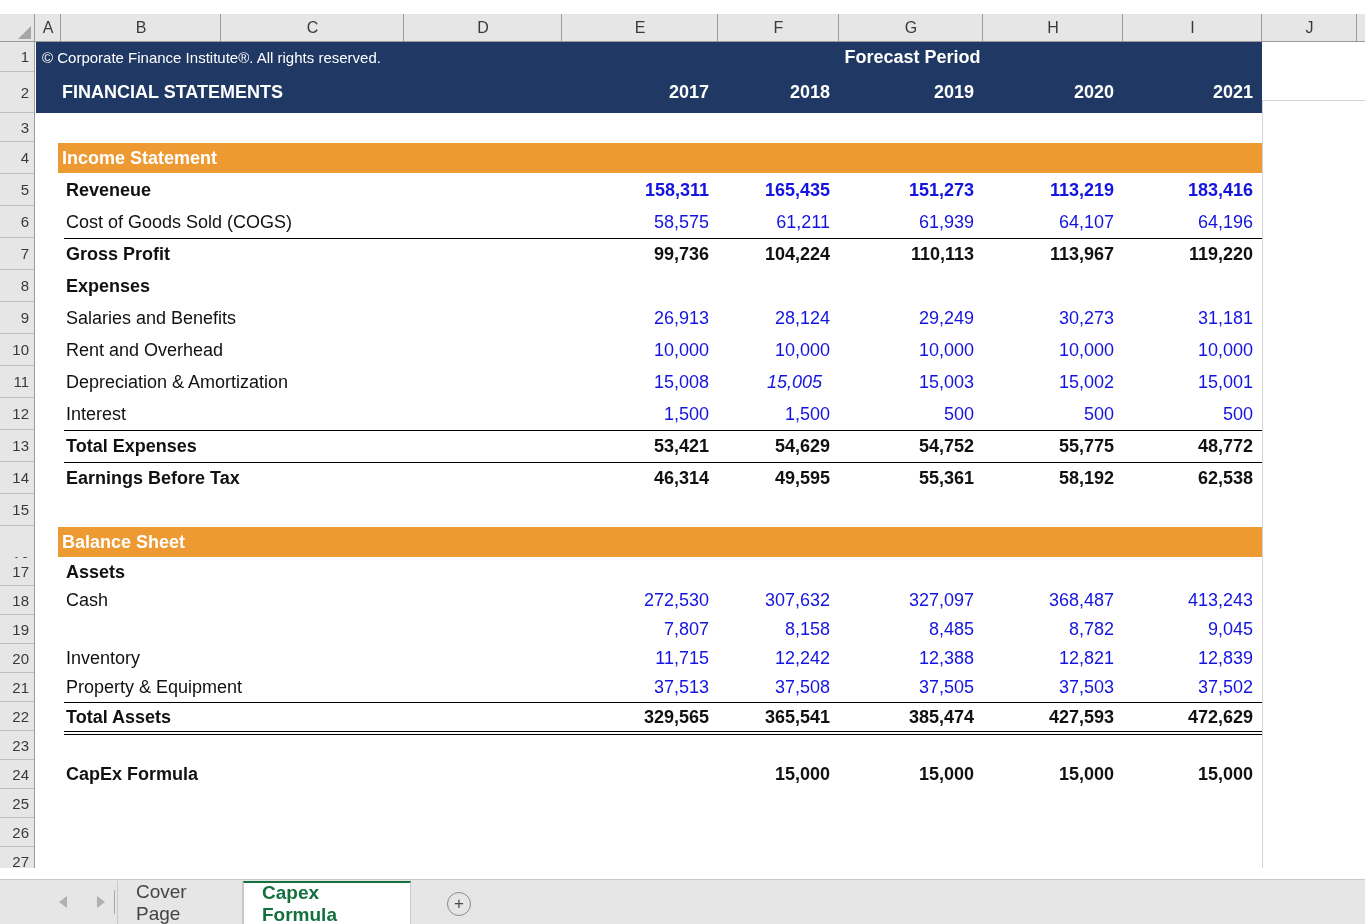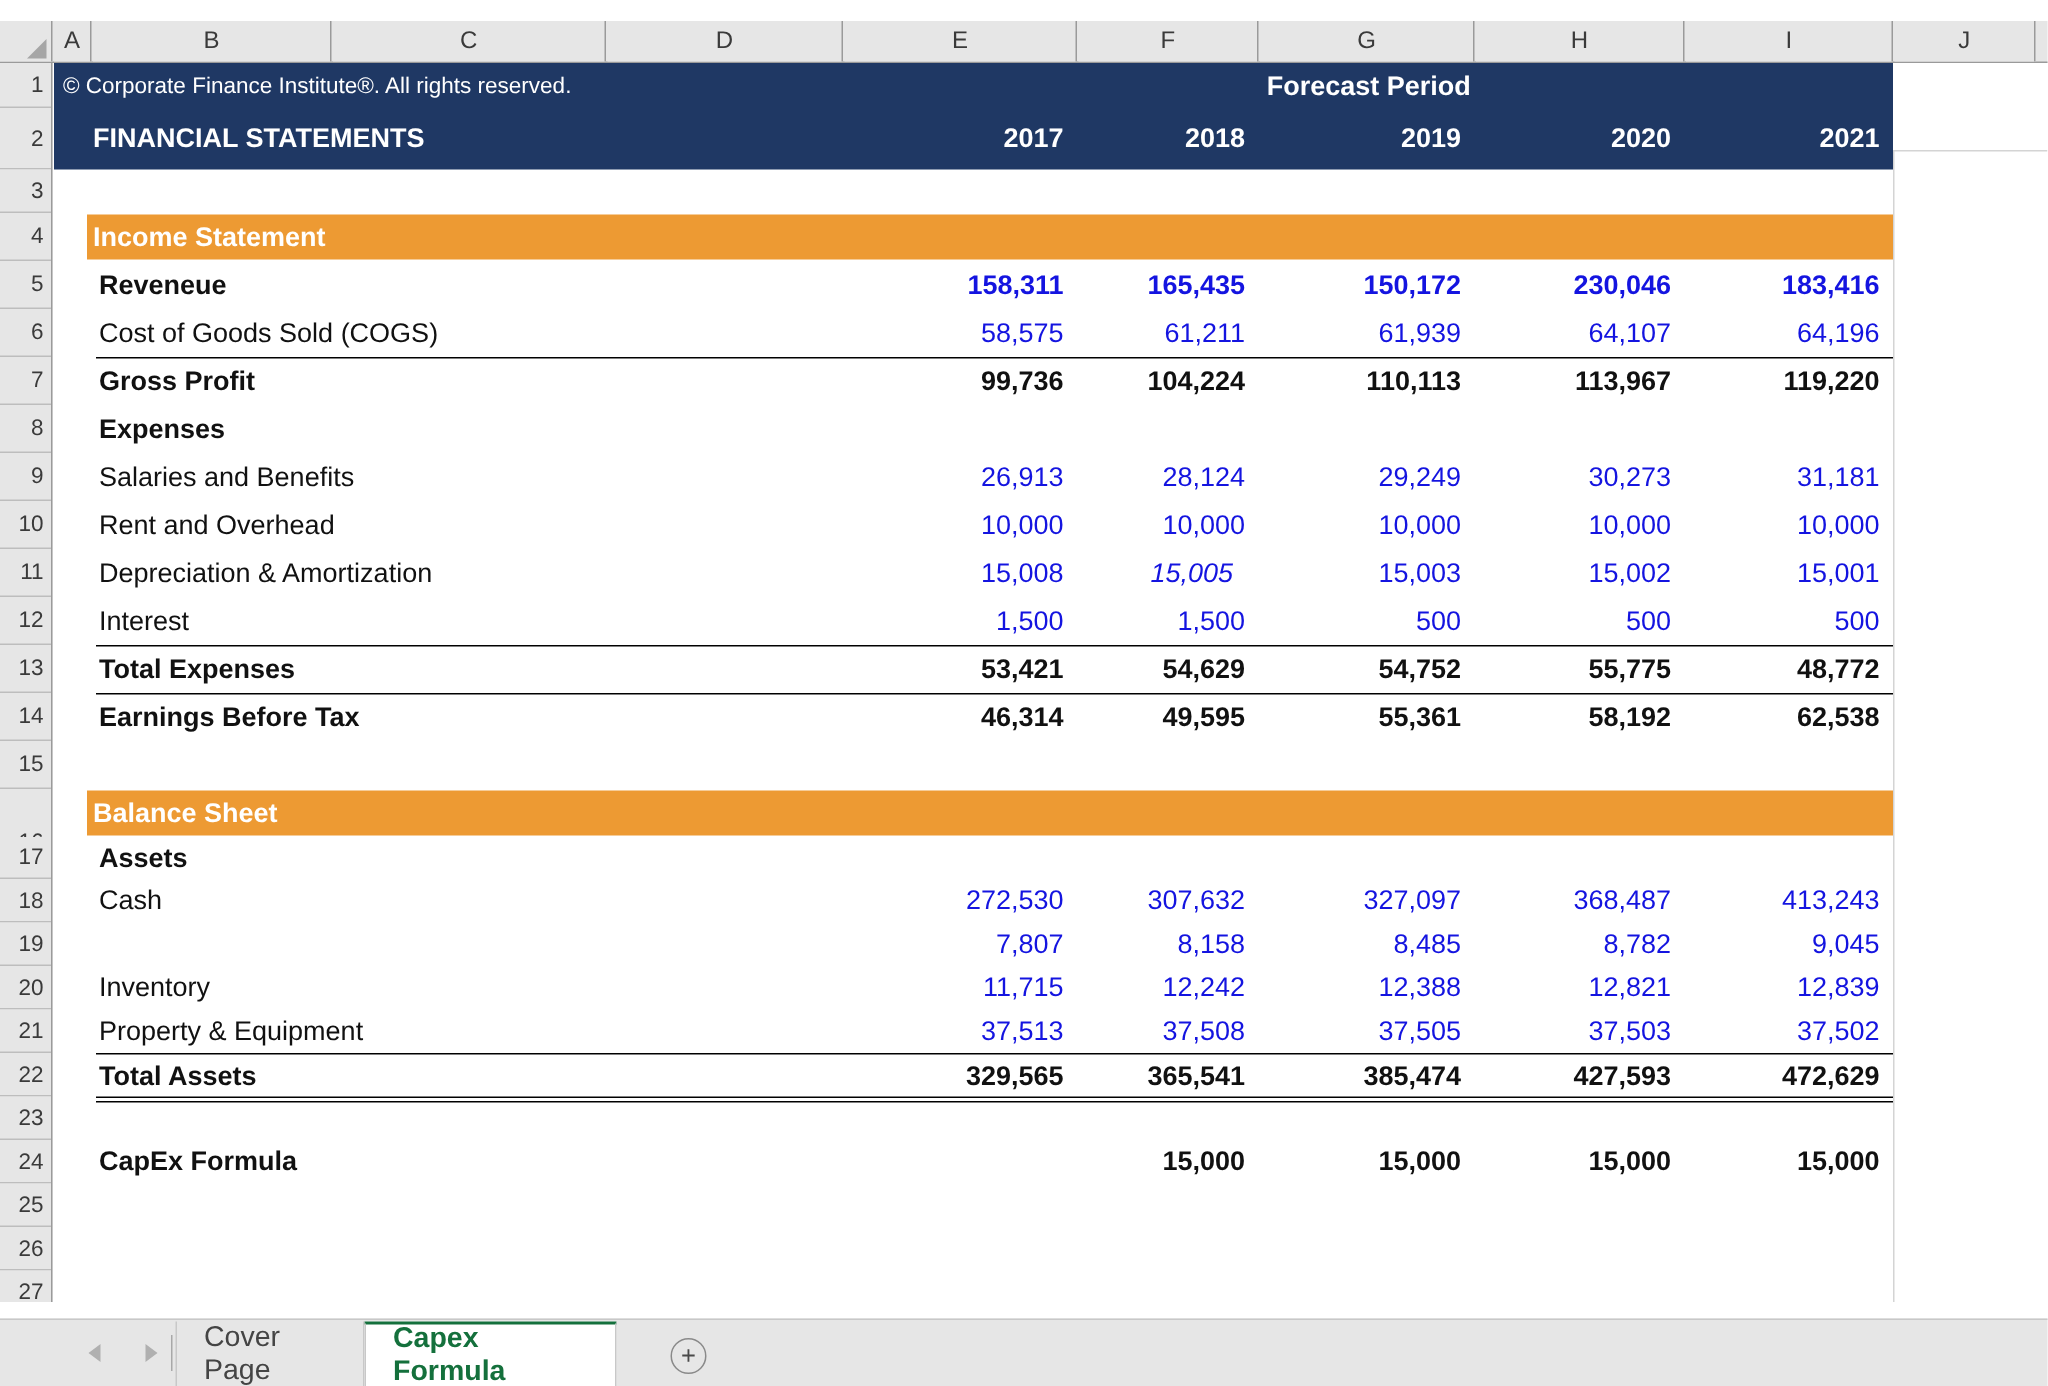--- a/index.html
+++ b/index.html
@@ -280,22 +280,22 @@
   <div class="cell right f13 t-white bold" style="left:804px; top:30px; width:143px; height:41px;">2019</div>
   <div class="cell right f13 t-white bold" style="left:948px; top:30px; width:139px; height:41px;">2020</div>
   <div class="cell right f13 t-white bold" style="left:1088px; top:30px; width:138px; height:41px;">2021</div>
 
   <div class="orange-band" style="left:22px; top:101px; width:1204px; height:30px;"></div>
   <div class="cell left f13 t-white bold" style="left:26px; top:101px; width:400px; height:30px;">Income Statement</div>
 
   <div class="cell left f13 t-black bold" style="left:30px; top:132px; width:420px; height:32px;">Reveneue</div>
   <div class="cell right f13 t-blue bold" style="left:527px; top:132px; width:155px; height:32px;">158,311</div>
   <div class="cell right f13 t-blue bold" style="left:683px; top:132px; width:120px; height:32px;">165,435</div>
-  <div class="cell right f13 t-blue bold" style="left:804px; top:132px; width:143px; height:32px;">150,172</div>
-  <div class="cell right f13 t-blue bold" style="left:948px; top:132px; width:139px; height:32px;">230,046</div>
+  <div class="cell right f13 t-blue bold" style="left:804px; top:132px; width:143px; height:32px;">151,273</div>
+  <div class="cell right f13 t-blue bold" style="left:948px; top:132px; width:139px; height:32px;">113,219</div>
   <div class="cell right f13 t-blue bold" style="left:1088px; top:132px; width:138px; height:32px;">183,416</div>
 
   <div class="cell left f13 t-black" style="left:30px; top:164px; width:420px; height:32px;">Cost of Goods Sold (COGS)</div>
   <div class="cell right f13 t-blue" style="left:527px; top:164px; width:155px; height:32px;">58,575</div>
   <div class="cell right f13 t-blue" style="left:683px; top:164px; width:120px; height:32px;">61,211</div>
   <div class="cell right f13 t-blue" style="left:804px; top:164px; width:143px; height:32px;">61,939</div>
   <div class="cell right f13 t-blue" style="left:948px; top:164px; width:139px; height:32px;">64,107</div>
   <div class="cell right f13 t-blue" style="left:1088px; top:164px; width:138px; height:32px;">64,196</div>
 
   <div class="rule-top" style="left:28px; top:196px; width:1198px;"></div>

